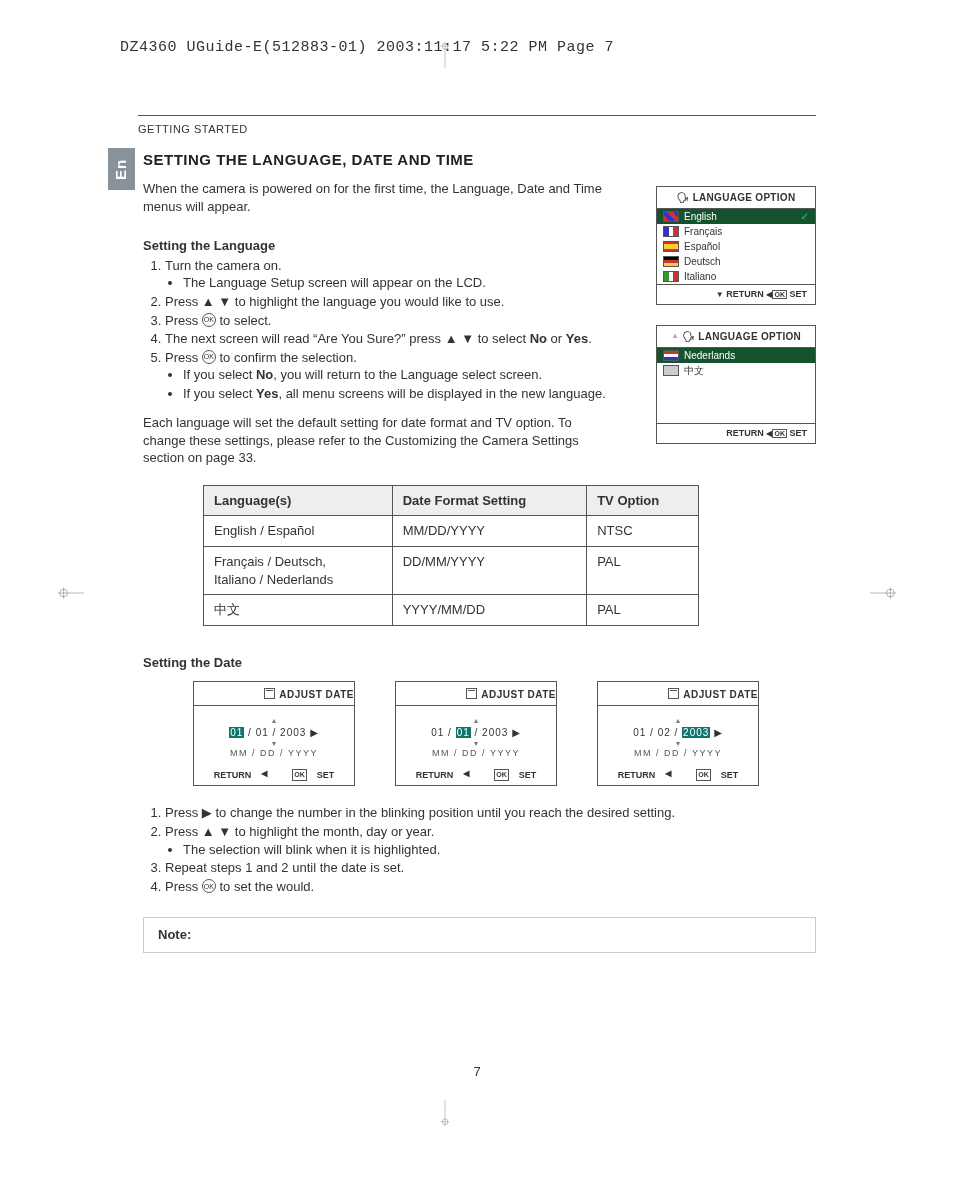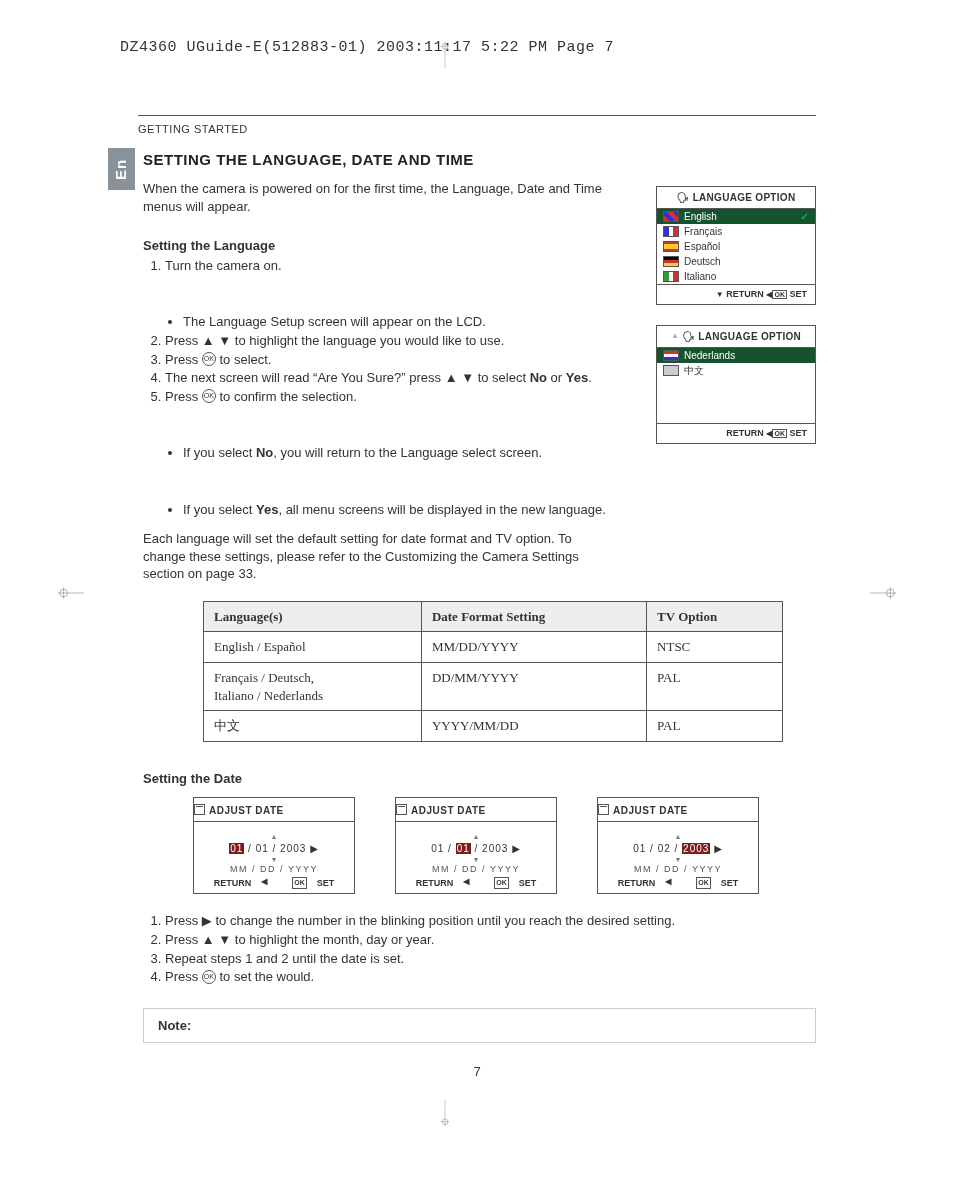--- a/index.html
+++ b/index.html
@@ -15,25 +15,25 @@
   .rule{position:absolute;left:138px;right:138px;top:115px;border-top:1px solid #555;}
   .sec-label{position:absolute;left:138px;top:122px;font-size:11px;letter-spacing:.5px;color:#333;}
   .en-tab{position:absolute;left:108px;top:148px;width:27px;height:42px;background:#8a9299;color:#fff;font-size:15px;font-weight:bold;display:flex;align-items:center;justify-content:center;writing-mode:vertical-rl;transform:rotate(180deg);letter-spacing:1px;}
   .body{position:absolute;left:143px;top:150px;right:138px;}
   h2{font-size:15px;font-weight:bold;margin:0 0 10px 0;color:#222;letter-spacing:.5px;}
   .intro{width:460px;margin-bottom:22px;}
   .subh{font-weight:bold;font-size:13px;margin:0 0 2px 0;}
   ol{margin:0 0 12px 0;padding-left:22px;}
   ol li{margin-bottom:1px;}
   ul.sub{list-style:disc;margin:0;padding-left:18px;}
-  ul.sub li{margin-bottom:1px;margin-top:39px;}
+  ul.sub li{margin-bottom:1px;}
   .glyph{font-family:Arial;display:inline-block;}
   .ok-ico{display:inline-flex;align-items:center;justify-content:center;border:1px solid #555;border-radius:50%;font-size:7px;width:12px;height:12px;vertical-align:middle;position:relative;top:-1px;}
   .para{width:460px;margin:12px 0 18px 0;}
-  table.data{border-collapse:collapse;width:580px;margin:8px 0 28px 60px;font-size:13px;font-family:Liberation Serif, serif;}
+  table.data{border-collapse:collapse;width:496px;margin:8px 0 28px 60px;font-size:13px;}
   table.data th,table.data td{border:1px solid #555;padding:6px 10px;text-align:left;vertical-align:top;}
   table.data th{background:#eee;font-weight:bold;}
   .lang-panel{position:absolute;right:0;width:158px;border:1px solid #555;font-size:10px;}
   .lp1{top:36px;}
   .lp2{top:175px;}
   .lp-row{display:flex;align-items:center;height:15px;padding:0 6px;border-bottom:0;}
   .lp-title{justify-content:center;font-weight:bold;letter-spacing:.3px;padding:3px 0;border-bottom:1px solid #555;}
   .lp-item{gap:5px;}
   .sel{background:#14532d;color:#fff;}
   .flag{width:14px;height:9px;border:1px solid #555;background:#fff;display:inline-block;}
@@ -42,26 +42,26 @@
   .flag.es{background:linear-gradient(#c33 25%,#fc3 25% 75%,#c33 75%);}
   .flag.de{background:linear-gradient(#000 33%,#c33 33% 66%,#fc3 66%);}
   .flag.it{background:linear-gradient(90deg,#393 33%,#fff 33% 66%,#c33 66%);}
   .flag.nl{background:linear-gradient(#c33 33%,#fff 33% 66%,#33c 66%);}
   .flag.cn{background:#ccc;}
   .lp-foot{display:flex;justify-content:flex-end;padding:3px 8px;font-weight:bold;font-size:9px;border-top:1px solid #555;}
   .tick{color:#2a7;font-weight:bold;}
   .tri{font-size:8px;}
   .date-row{display:flex;gap:40px;margin:10px 0 18px 50px;}
   .date-panel{width:160px;border:1px solid #555;padding:6px 0 4px 0;font-size:10px;text-align:center;}
-  .dp-title{font-weight:bold;letter-spacing:.5px;border-bottom:1px solid #555;padding-bottom:3px;margin-bottom:12px;display:flex;justify-content:flex-start;gap:4px;}
+  .dp-title{font-weight:bold;letter-spacing:.5px;border-bottom:1px solid #555;padding-bottom:3px;margin-bottom:12px;display:flex;justify-content:flex-end;gap:4px;}
   .cal-ico{display:inline-block;border:1px solid #555;width:9px;height:9px;position:relative;}
   .cal-ico::before{content:"";position:absolute;top:1px;left:1px;right:1px;height:1px;background:#555;}
   .dp-date{font-size:10px;letter-spacing:1px;margin:2px 0;}
-  .hl{background:#7f1d1d;color:#fff;padding:0 1px;}
-  .dp-fmt{font-size:9px;letter-spacing:1.5px;color:#555;margin-bottom:2px;}
+  .hl{background:#0f766e;color:#fff;padding:0 1px;}
+  .dp-fmt{font-size:9px;letter-spacing:1.5px;color:#555;margin-bottom:10px;}
   .dp-foot{display:flex;justify-content:center;gap:10px;font-weight:bold;font-size:9px;}
   .arrs{display:flex;flex-direction:column;align-items:center;line-height:6px;font-size:7px;color:#777;margin:0 auto;width:100%;}
   .note-box{border:1px solid #ccc;padding:8px 14px;margin-top:22px;font-size:13px;}
   .pgnum{position:absolute;left:0;right:0;bottom:100px;text-align:center;font-size:13px;}
 </style>
 </head>
 <body>
 
 <div class="page">
   <div class="header-line">DZ4360 UGuide-E(512883-01)  2003:11:17  5:22 PM  Page 7</div>
@@ -233,20 +233,23 @@
             <span>▼</span>
           </div>
         <div class="dp-fmt">MM / DD / YYYY</div>
         <div class="dp-foot"><span>RETURN</span><span class="tri">◀</span>&nbsp;&nbsp;<span style="border:1px solid #555;padding:0 1px;font-size:7px;">OK</span> <span>SET</span></div>
       </div>
     </div>
 
     <ol>
       <li><span>Press </span><span class="glyph">▶</span><span> to change the number in the blinking position until you reach the desired setting.</span></li>
       <li><span>Press </span><span class="glyph">▲</span> <span class="glyph">▼</span><span> to highlight the month, day or year.</span>
+        <ul class="sub">
+            <li>The selection will blink when it is highlighted.</li>
+          </ul>
       </li>
       <li>Repeat steps 1 and 2 until the date is set.</li>
       <li><span>Press </span><span class="ok-ico">OK</span><span> to set the would.</span></li>
     </ol>
 
     <div class="note-box">
       <b>Note:</b>
     </div>
   </div>
 

